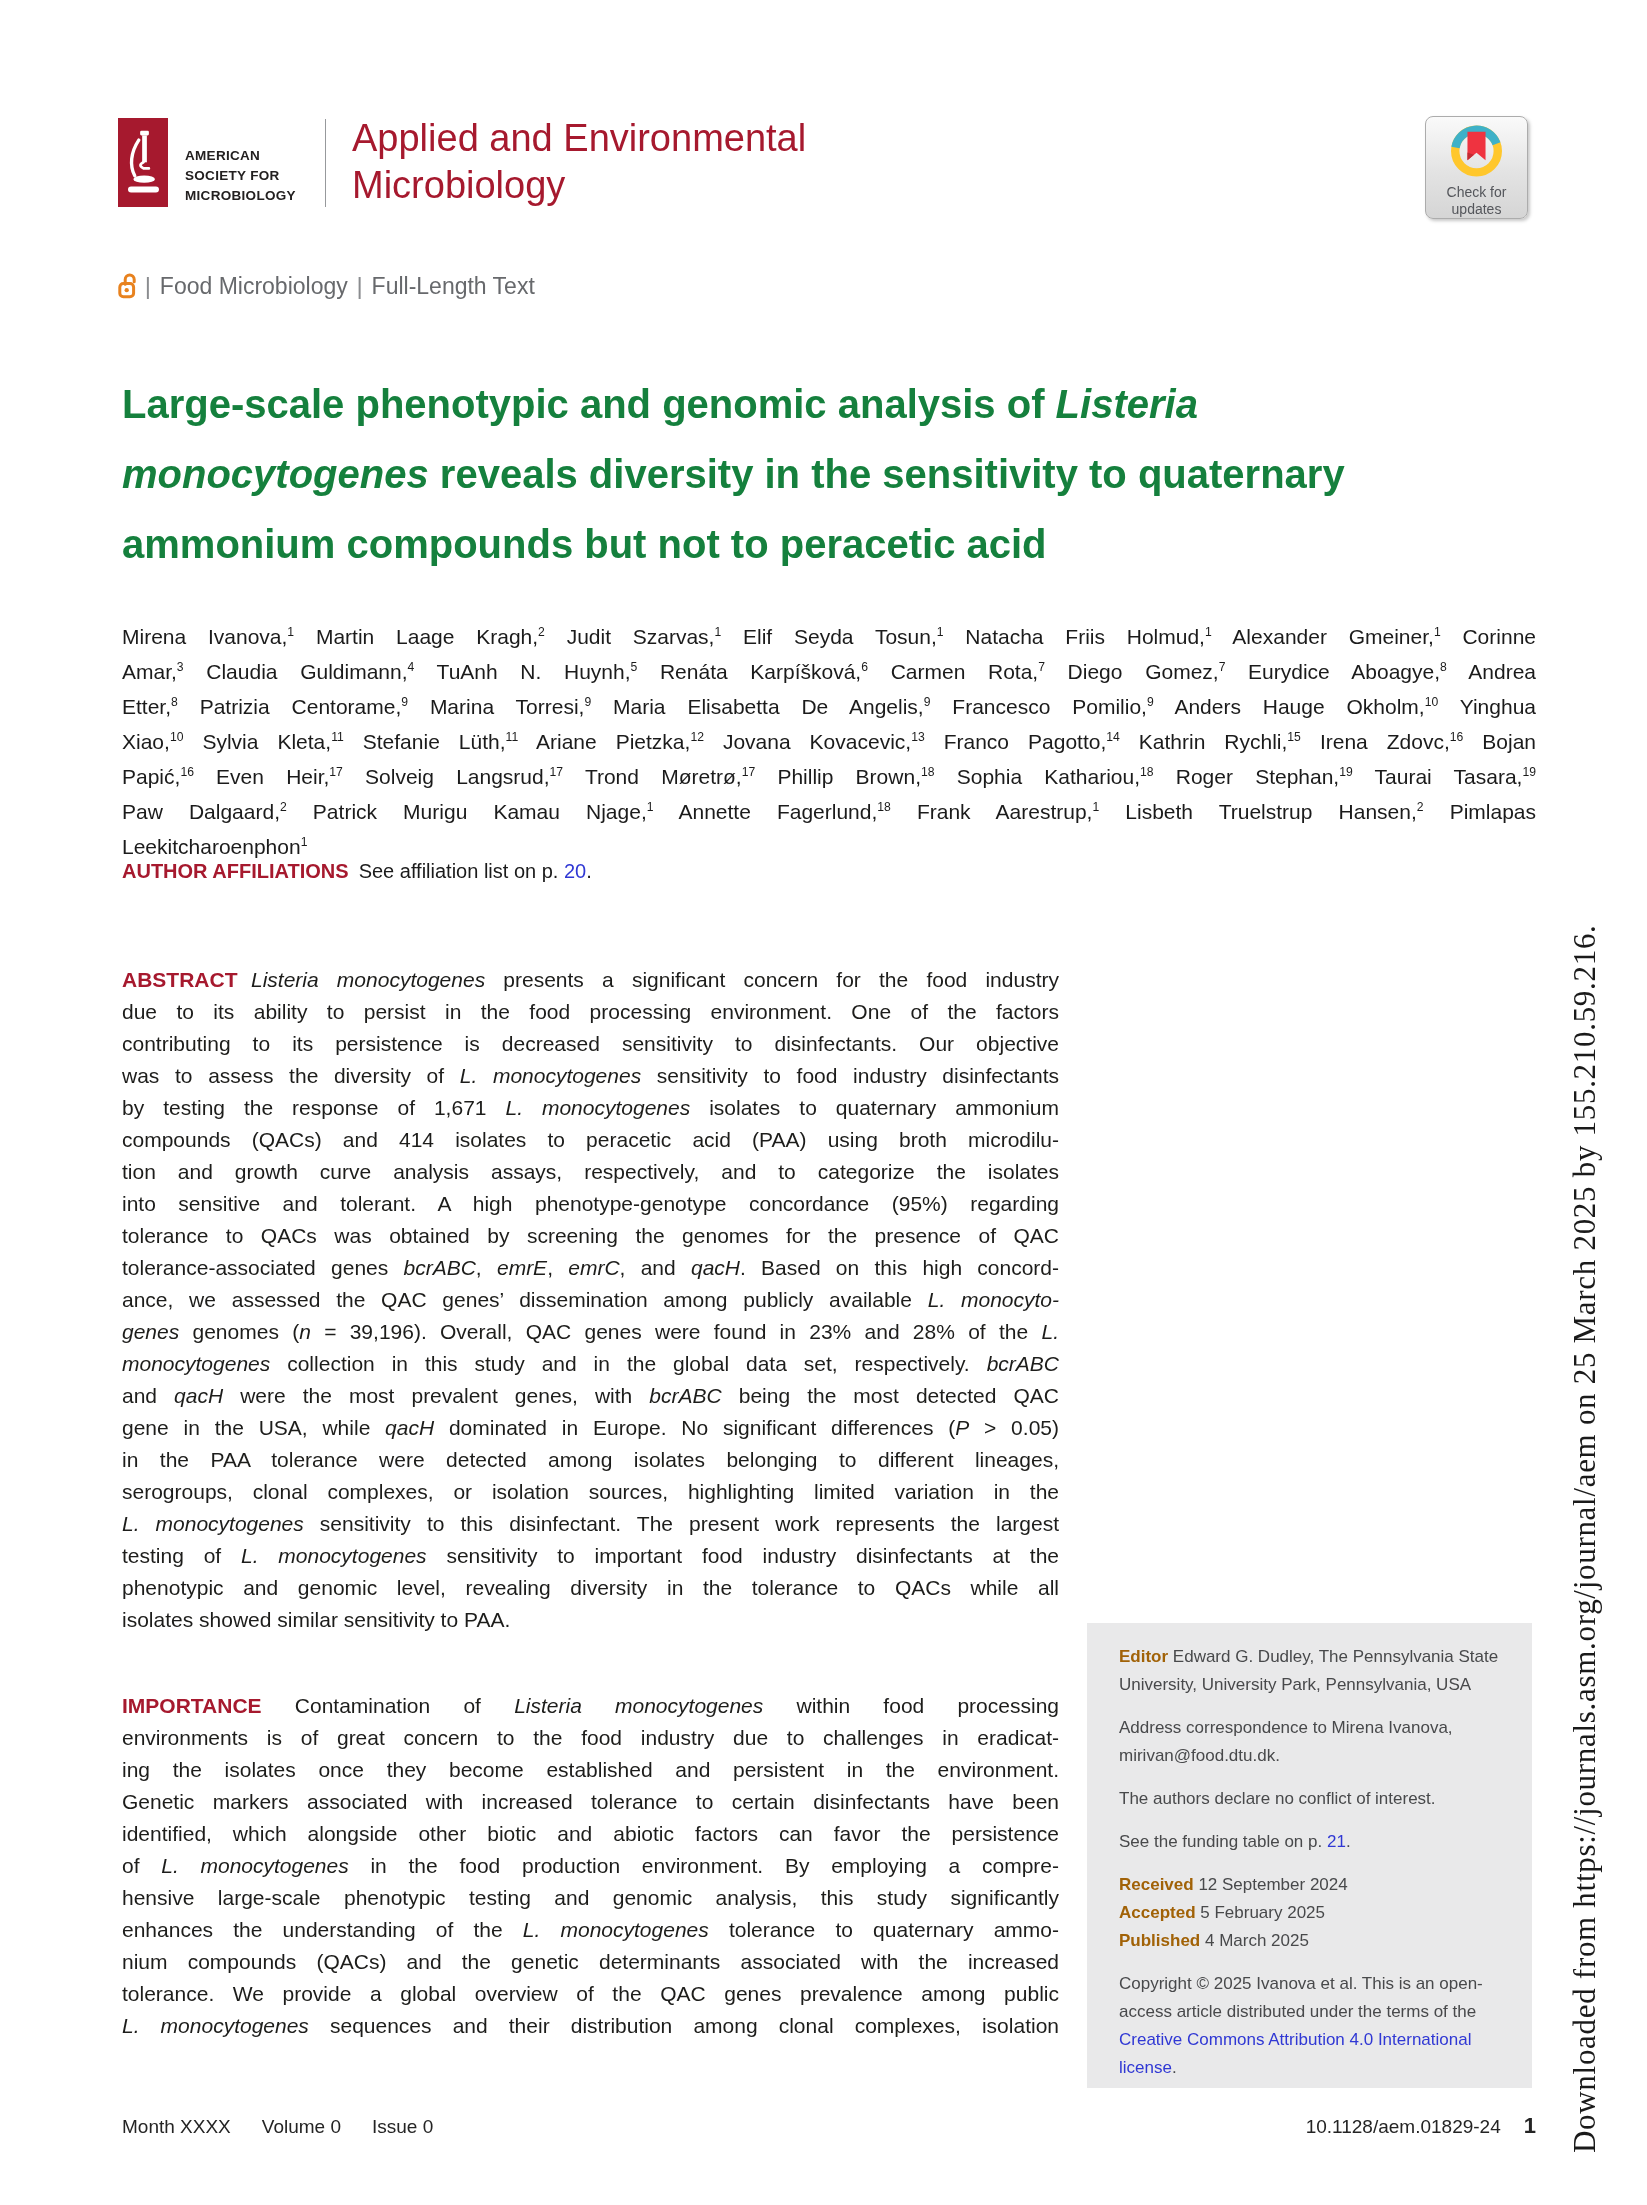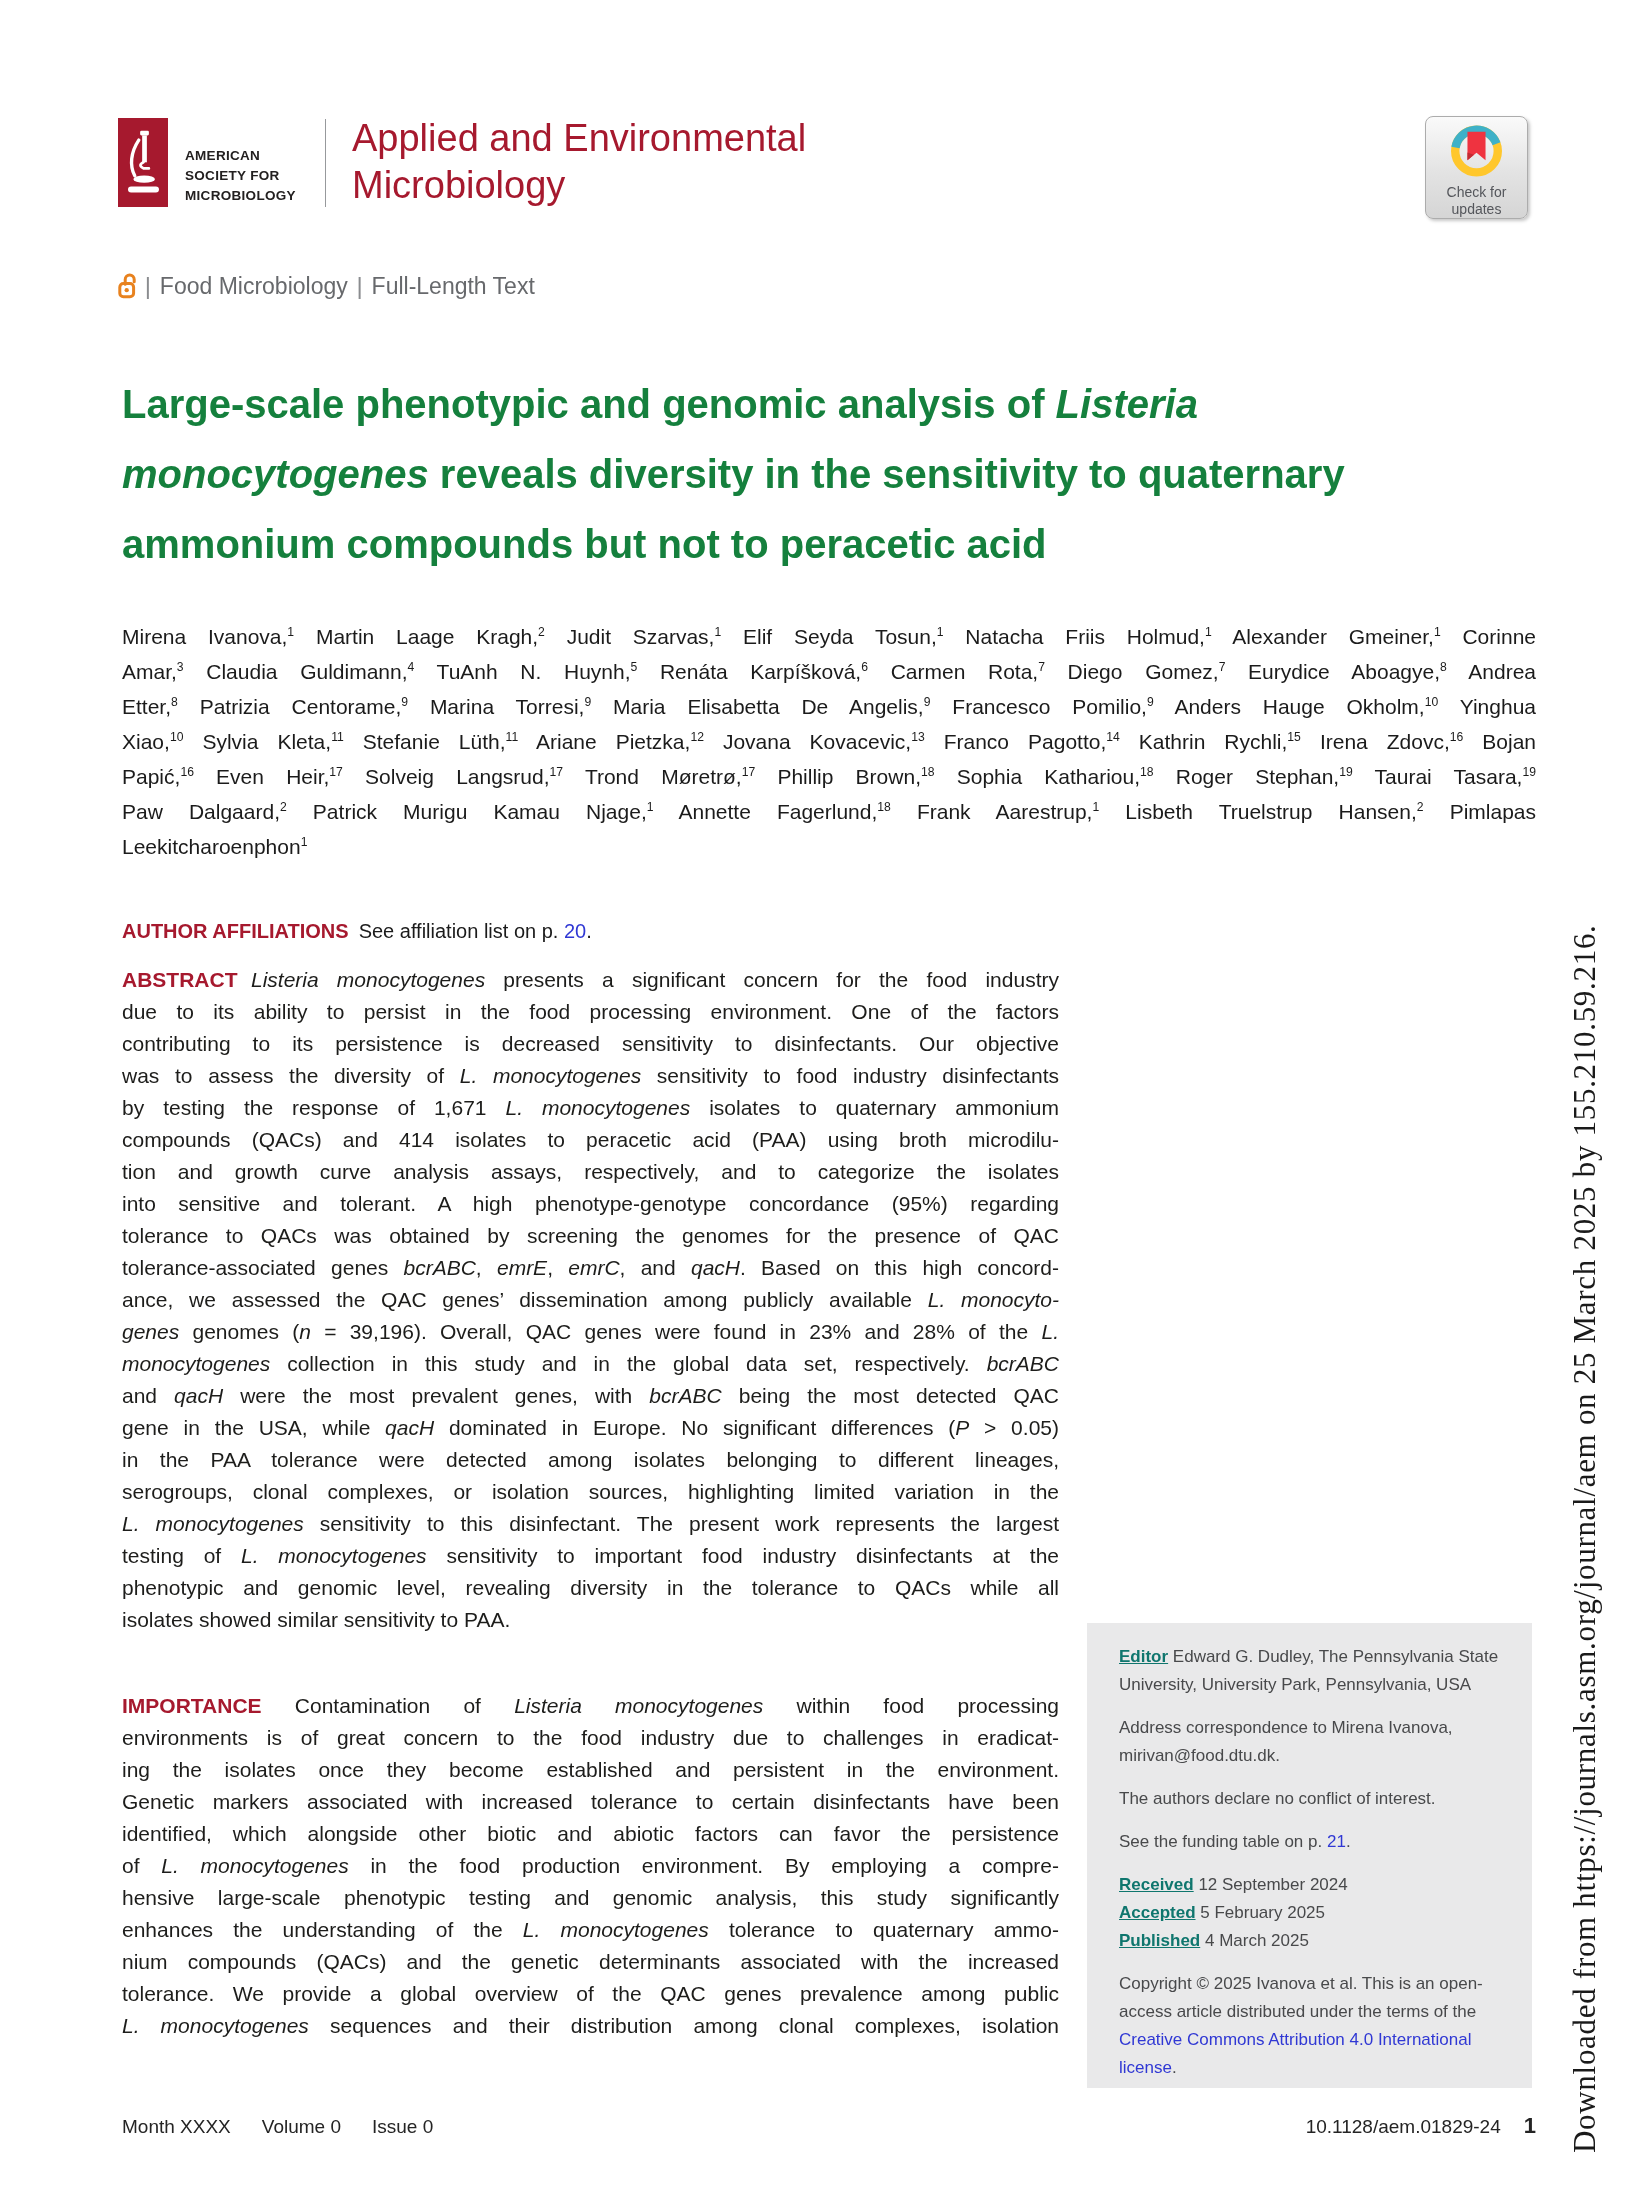--- a/index.html
+++ b/index.html
@@ -20,41 +20,41 @@
   .badge-text { font-size:14px; line-height:17px; color:#54565B; text-align:center; margin-top:6px; }
 
   .meta-line { position:absolute; left:118px; top:272px; display:flex; align-items:center; gap:8.8px; font-size:23px; color:#67696C; }
   .meta-line .pipe { color:#8A8C8F; font-size:24px; }
 
   
   .article-title { position:absolute; left:122px; top:369px; width:1414px; font-size:40px; font-weight:bold; color:#15803d; line-height:70px; }
   .authors { position:absolute; left:122px; top:619px; width:1414px; font-size:21px; font-weight:normal; color:#1b1b1b; line-height:35px; }
   sup { font-size:58%; vertical-align:super; line-height:0; }
 
-  .affiliations { position:absolute; left:122px; top:920px; width:1414px; font-size:20px; color:#1b1b1b; }
+  .affiliations { position:absolute; left:122px; top:860px; width:1414px; font-size:20px; color:#1b1b1b; }
 
   .abstract { position:absolute; left:122px; top:964px; width:937px; font-size:21px; line-height:32px; }
   .importance { position:absolute; left:122px; top:1690px; width:937px; font-size:21px; line-height:32px; }
 
   .label { color:#A6192E; font-weight:bold; }
   .abstract .label { margin-right:13.5px; }
   .link { color:#3038D4; cursor:pointer; }
   .it { font-style:italic; }
   .bd { font-weight:bold; }
 
   .j-except .line, .j-all .line { text-align:justify; text-align-last:justify; text-justify:inter-word; }
   .j-except .line:last-child { text-align-last:auto; }
   .j-none .line { text-align:left; }
 
   
   .sidebar { position:absolute; left:1087px; top:1623px; width:445px; height:465px; background:#E9E9EA;
     padding:20px 30px 17.6px 32px; font-size:17px; line-height:28px; color:#48494B; }
   .sidebar .group { margin-bottom:15px; }
   .sidebar .group:last-child { margin-bottom:0; }
-  .sidebar .bd { color:#0f766e;text-decoration:underline; }
+  .sidebar .bd { color:#a16207; }
 
   
   .footer { position:absolute; left:122px; top:2113px; width:1414px; display:flex; justify-content:space-between; align-items:baseline; font-size:19px; color:#242424; }
   .footer-left { display:flex; gap:31px; }
   .footer-right { display:flex; gap:23px; align-items:baseline; }
   .page-num { font-weight:bold; font-size:22px; }
 
   .watermark { position:absolute; left:1567px; top:2153px; transform:rotate(-90deg); transform-origin:0 0;
     white-space:nowrap; font-family:"Liberation Serif",serif; font-size:31px; letter-spacing:0.7px; color:#1a1a1a; }
 </style>

